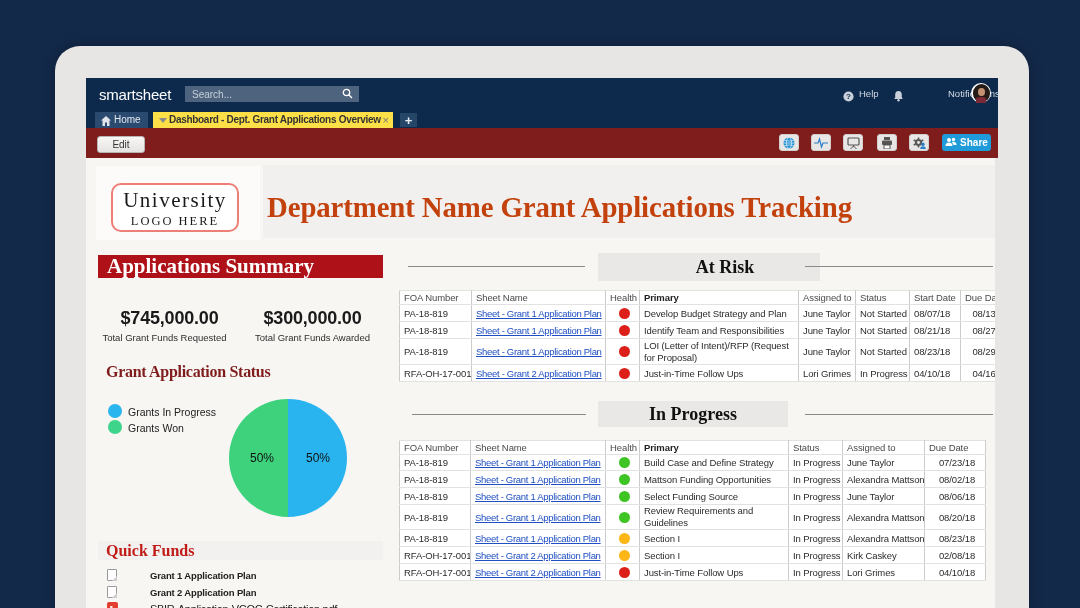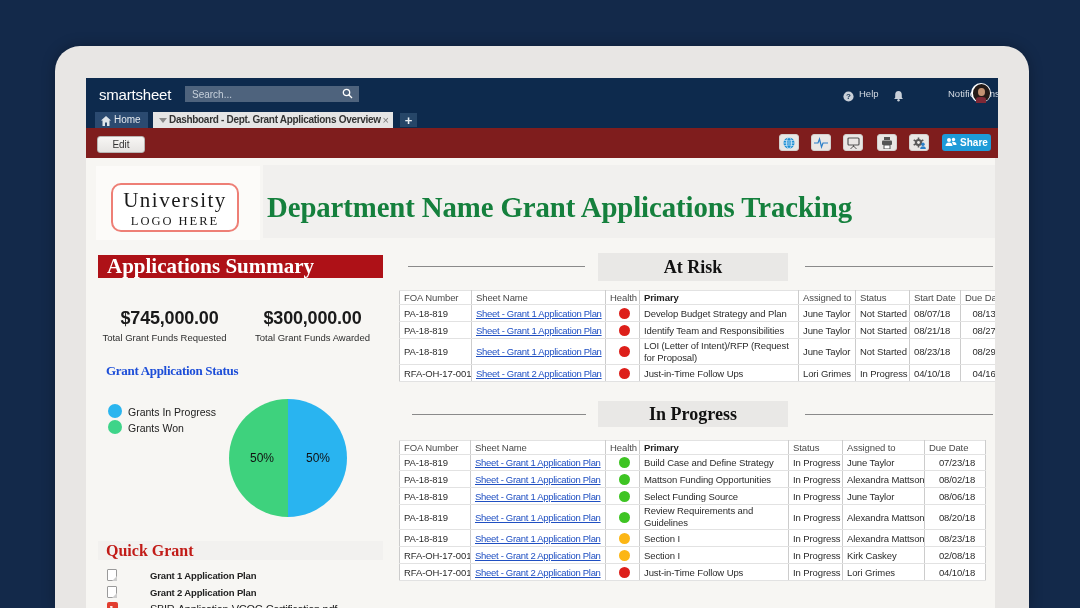--- a/index.html
+++ b/index.html
@@ -10,44 +10,44 @@
 #search svg{position:absolute;right:6px;top:2px;}
 .tb-ic{position:absolute;top:9px;}
 .tb-txt{position:absolute;top:10px;font-size:9.5px;color:#d3dae2;}
 #avatar{position:absolute;left:885px;top:5px;width:20px;height:20px;border-radius:50%;background:#fff;}
 #avatar .hair{position:absolute;left:1.5px;top:1px;width:17px;height:18px;border-radius:50% 50% 46% 46%;background:#241a17;}
 #avatar .face{position:absolute;left:6.5px;top:4.5px;width:7px;height:8.5px;border-radius:50%;background:#c49272;}
 #avatar .body{position:absolute;left:5px;top:14px;width:10px;height:6px;border-radius:40% 40% 0 0;background:#7d2836;}
 #tabrow{position:absolute;left:0;top:32px;width:912px;height:18px;background:#0d2a4d;}
 #hometab{position:absolute;left:9px;top:2px;width:53px;height:16px;background:#2b4a70;color:#e3e8ee;font-size:10px;}
 #hometab span{position:absolute;left:19px;top:2px;}
-#acttab{position:absolute;left:67px;top:2px;width:240px;height:16px;background:#e5e5e5;}
+#acttab{position:absolute;left:67px;top:2px;width:240px;height:16px;background:#fde047;}
 #acttab .tt{position:absolute;left:16px;top:2px;font-size:10px;font-weight:bold;color:#333;white-space:nowrap;letter-spacing:-0.3px;}
 #acttab .car{position:absolute;left:6px;top:6px;width:0;height:0;border-left:4px solid transparent;border-right:4px solid transparent;border-top:5px solid #8a8a8a;}
 #acttab .x{position:absolute;right:4px;top:2px;font-size:11px;color:#777;}
 #plustab{position:absolute;left:314px;top:3px;width:17px;height:14px;background:#264668;color:#e8edf2;font-size:13px;font-weight:bold;text-align:center;line-height:16px;}
 #toolbar{position:absolute;left:0;top:50px;width:912px;height:30px;background:#7f1d1d;}
 #editbtn{position:absolute;left:11px;top:8px;width:48px;height:17px;background:linear-gradient(#f7f6f4,#e6e4e2);border:1px solid #b7b5b3;border-radius:3px;font-size:10px;color:#333;text-align:center;line-height:15px;box-sizing:border-box;}
 .icbtn{position:absolute;top:6px;width:20px;height:17px;background:#e9e7e5;border:1px solid #d2d0ce;border-radius:3px;box-sizing:border-box;text-align:center;}
 .icbtn svg{margin-top:2px;}
 #sharebtn{position:absolute;left:856px;top:6px;width:49px;height:17px;background:#1e9bd8;border-radius:3px;color:#fff;font-size:10px;font-weight:bold;text-align:center;line-height:17px;}
 #dash{position:absolute;left:0;top:80px;width:909px;height:450px;background:#f7f6f3;overflow:hidden;}
 .serif{font-family:"Liberation Serif",serif;font-weight:bold;}
 #logowidget{position:absolute;left:10px;top:8px;width:164px;height:74px;background:#fcfbf9;}
 #titlewidget{position:absolute;left:177px;top:7px;width:732px;height:73px;background:#f1f0ee;}
 #logobox{position:absolute;left:25px;top:25px;width:124px;height:45px;background:#fff;border:2px solid #ee7f76;border-radius:10px;text-align:center;}
 #logobox .u{font-family:"Liberation Serif",serif;font-size:21px;letter-spacing:1.5px;color:#1a1a1a;margin-top:3px;}
 #logobox .l{font-family:"Liberation Serif",serif;font-size:12.5px;letter-spacing:2px;color:#1a1a1a;margin-top:1px;}
-#bigtitle{position:absolute;left:181px;top:33px;font-size:28.8px;color:#15803d;letter-spacing:-0.1px;}
+#bigtitle{position:absolute;left:181px;top:33px;font-size:28.8px;color:#c2410c;letter-spacing:-0.1px;}
 #redbanner{position:absolute;left:12px;top:97px;width:285px;height:23px;background:#ae1117;color:#fff;}
 #redbanner span{position:absolute;left:7px;top:1px;font-size:21px;line-height:21px;}
 .money{position:absolute;text-align:center;color:#1a1a1a;}
 .money .b{font-size:18px;font-weight:bold;letter-spacing:-0.2px;}
 .money .s{font-size:9.5px;margin-top:3px;color:#2e2e2e;}
-#gas{position:absolute;left:20px;top:205px;font-size:13px;letter-spacing:-0.3px;color:#1d4ed8;}
+#gas{position:absolute;left:20px;top:205px;font-size:16px;letter-spacing:-0.3px;color:#7f1d1d;}
 .legdot{position:absolute;width:14px;height:14px;border-radius:50%;}
 .legtxt{position:absolute;font-size:10.5px;color:#222;}
 #pie{position:absolute;left:143px;top:241px;width:118px;height:118px;border-radius:50%;background:conic-gradient(#29b4f0 0 50%,#3ed27d 50% 100%);}
 .pielab{position:absolute;font-size:12px;color:#111;}
 #quicklinks{position:absolute;left:20px;top:384px;font-size:16px;color:#c11b17;}
 .ql-ic{position:absolute;left:21px;width:10px;height:12px;background:#fff;border:1px solid #9a9a9a;border-radius:1px;box-sizing:border-box;}
 .ql-ic i{position:absolute;right:-1px;bottom:-1px;width:0;height:0;border-style:solid;border-width:0 0 5px 5px;border-color:transparent transparent #cdcdcd transparent;}
 .ql-pdf{position:absolute;left:21px;width:11px;height:12px;background:#e23e30;border-radius:2px;}
 .ql-txt{position:absolute;left:36px;font-size:9.5px;font-weight:bold;color:#222;letter-spacing:-0.15px;margin-left:28px;}
 .hline{position:absolute;height:1px;background:#8a8a8a;}
@@ -168,37 +168,37 @@
         </div>
     <div id="gas" class="serif">Grant Application Status</div>
     <div class="legdot" style="left:22px;top:246px;background:#2ab5ef;"></div>
     <div class="legtxt" style="left:42px;top:248px;">Grants In Progress</div>
     <div class="legdot" style="left:22px;top:262px;background:#3ed489;"></div>
     <div class="legtxt" style="left:42px;top:264px;">Grants Won</div>
     <div id="pie"></div>
     <div class="pielab" style="left:161px;top:293px;width:30px;text-align:center;">50%</div>
     <div class="pielab" style="left:217px;top:293px;width:30px;text-align:center;">50%</div>
     <div class="qlbg"></div>
-        <div id="quicklinks" class="serif">Quick Grant</div>
+        <div id="quicklinks" class="serif">Quick Funds</div>
     <div class="ql-ic" style="top:411px;">
           <i></i>
         </div>
         <div class="ql-txt" style="top:412px;">Grant 1 Application Plan</div>
     <div class="ql-ic" style="top:428px;">
           <i></i>
         </div>
         <div class="ql-txt" style="top:429px;">Grant 2 Application Plan</div>
     <div class="ql-pdf" style="top:444px;"><svg width="10" height="12" viewBox="0 0 10 12">
             <path d="M3 2 L5.5 2 L5.5 5 L7.5 5 L4.5 8.5 L1.5 5 L3.5 5 Z" fill="#fff" opacity="0.9"></path>
             <rect x="2" y="9.3" width="6" height="1.2" fill="#fff" opacity="0.9"></rect>
           </svg></div>
         <div class="ql-txt" style="top:445px;font-weight:normal;font-size:11px;letter-spacing:-0.3px;">SBIR-Application-VCOC-Certification.pdf</div>
 
     <div class="hline" style="left:322px;top:108px;width:177px;"></div>
-    <div class="sechead serif" style="top:95px;height:28px;line-height:28px;font-size:18px;">At Risk</div>
+    <div class="sechead serif" style="top:95px;height:28px;line-height:28px;font-size:18px;padding-left:32px;">At Risk</div>
     <div class="hline" style="left:719px;top:108px;width:188px;"></div>
     <table id="tbl1">
       <colgroup>
             <col style="width:72px">
             <col style="width:134px">
             <col style="width:34px">
             <col style="width:159px">
             <col style="width:57px">
             <col style="width:54px">
             <col style="width:51px">

